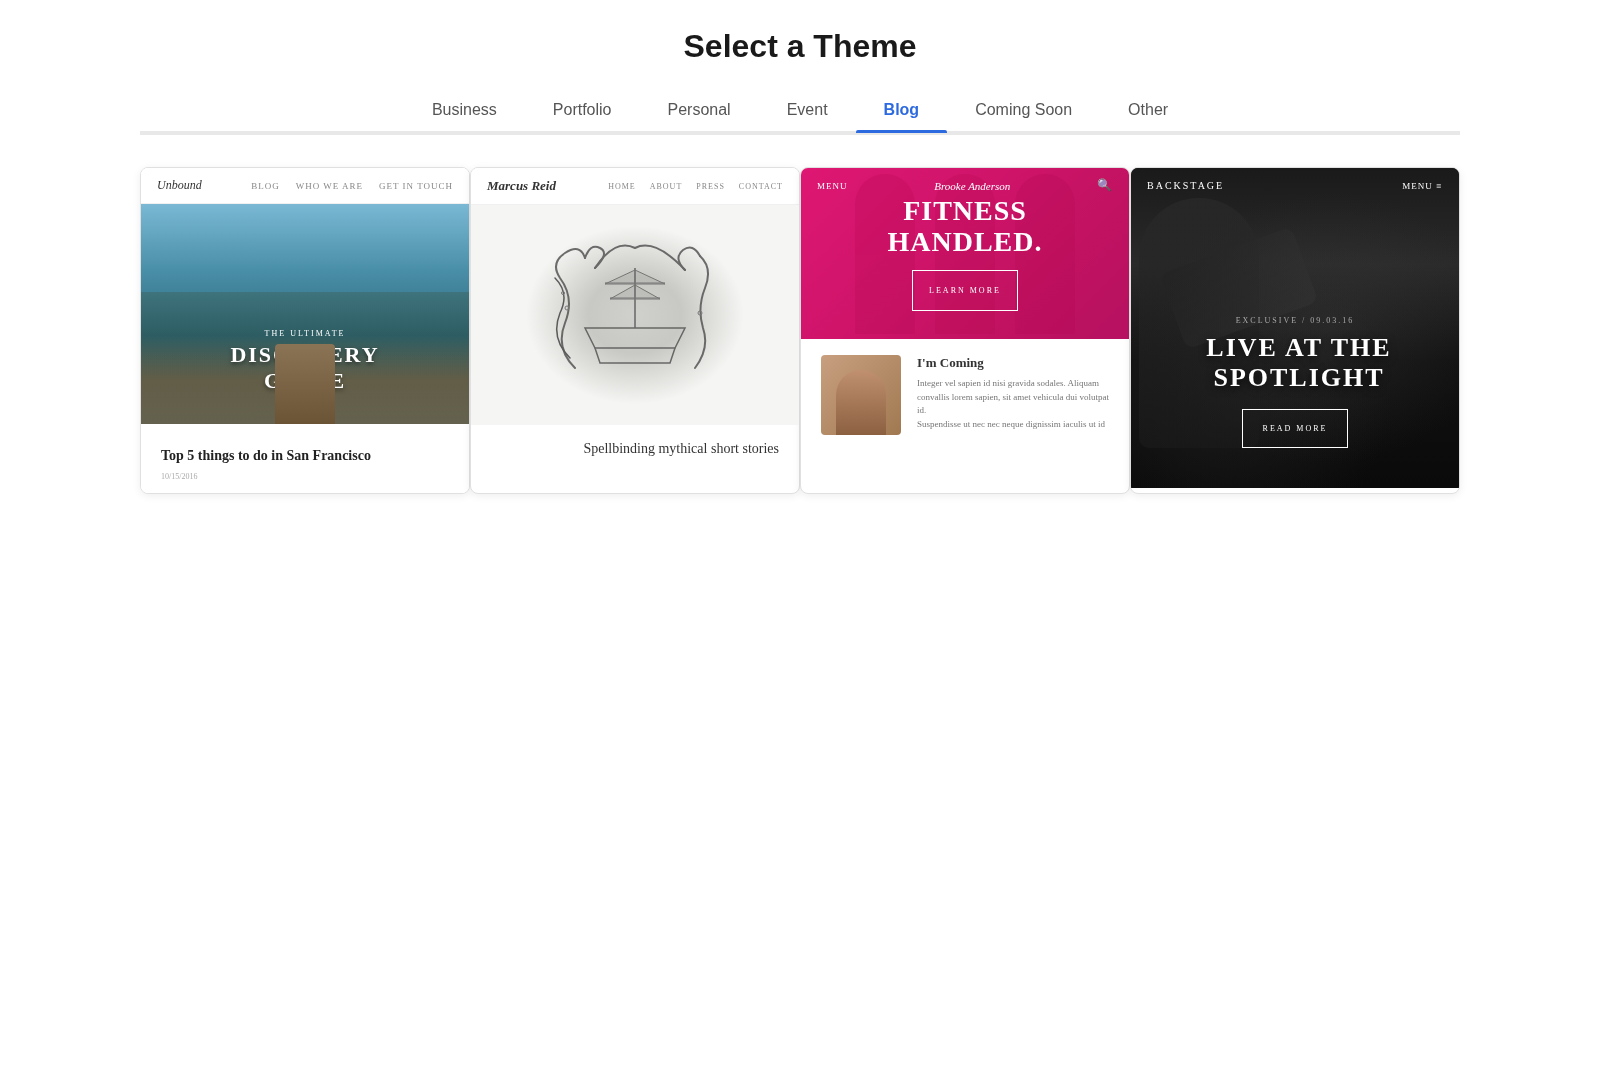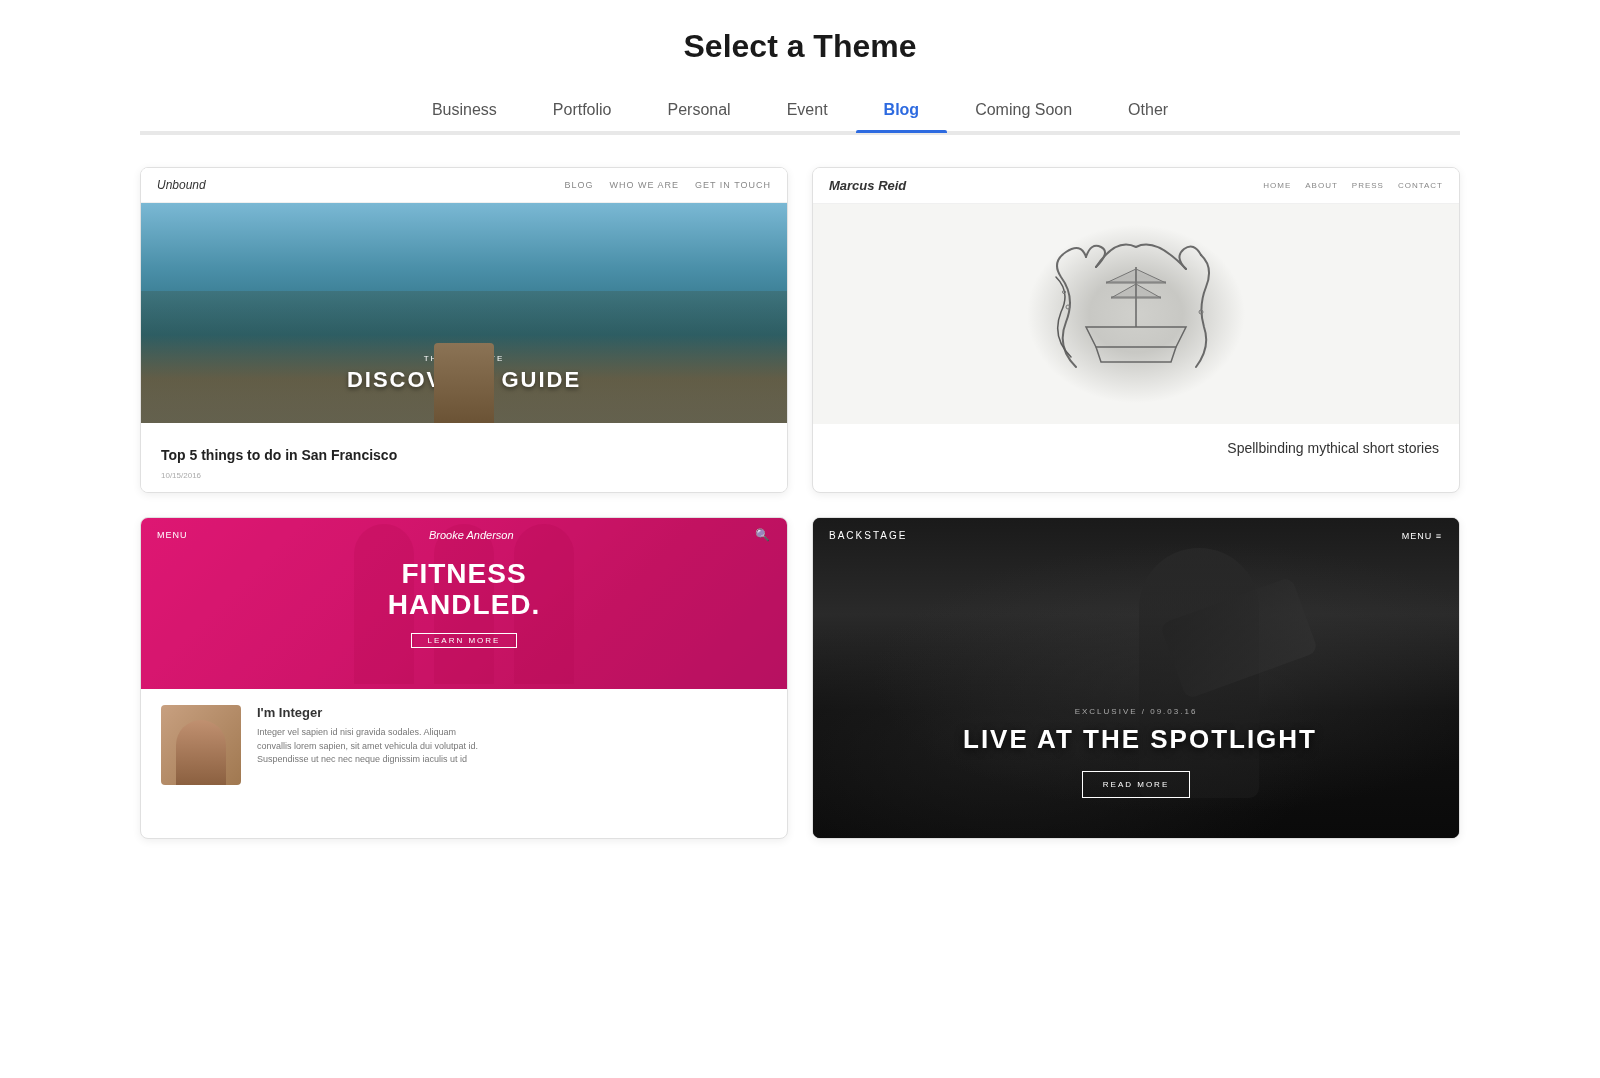--- a/index.html
+++ b/index.html
@@ -53,22 +53,22 @@
       background: #2d6ae0;
       border-radius: 2px 2px 0 0;
     }
     .divider {
       height: 2px;
       background: #e8e8e8;
       margin-bottom: 32px;
     }
     .themes-grid {
       display: grid;
-      grid-template-columns: 1fr 1fr;
-      gap: 24px;
+      grid-template-columns: 1fr 1fr 1fr 1fr;
+      font-family: Liberation Serif, serif;
     }
     .theme-card {
       border-radius: 8px;
       overflow: hidden;
       border: 1px solid #e0e0e0;
       background: #fff;
       box-shadow: 0 2px 8px rgba(0,0,0,0.07);
       cursor: pointer;
       transition: box-shadow 0.2s;
     }
@@ -291,21 +291,21 @@
     .theme-brooke .hero-text .main {
       font-size: 28px;
       font-weight: 900;
       text-transform: uppercase;
       line-height: 1.1;
       letter-spacing: 1px;
     }
     .theme-brooke .hero-text .btn {
       display: inline-block;
       margin-top: 12px;
-      padding: 2px 16px;
+      padding: 15px 16px;
       border: 1px solid #fff;
       font-size: 8px;
       text-transform: uppercase;
       letter-spacing: 2px;
       color: #fff;
     }
     .theme-brooke .card-body {
       padding: 16px 20px;
       display: flex;
       gap: 16px;
@@ -390,21 +390,21 @@
       font-weight: 900;
       text-transform: uppercase;
       letter-spacing: 2px;
       color: #fff;
       text-shadow: 0 2px 8px rgba(0,0,0,0.8);
       margin-left: 8px;
     }
     .theme-backstage .hero-overlay .read-more-btn {
       display: inline-block;
       margin-top: 16px;
-      padding: 8px 20px;
+      padding: 14px 20px;
       border: 1px solid #fff;
       font-size: 8px;
       color: #fff;
       text-transform: uppercase;
       letter-spacing: 2px;
     }
     
     .theme-backstage .bg-figure {
       position: absolute;
       inset: 0;
@@ -524,21 +524,21 @@
             <div class="main">
               <div>FITNESS</div>
               <div>HANDLED.</div>
             </div>
             <div class="btn">LEARN MORE</div>
           </div>
         </div>
         <div class="card-body">
           <div class="avatar-img"></div>
           <div class="card-text">
-            <h3>I'm Integer</h3>
+            <h3>I'm Coming</h3>
             <p>
               <span>Integer vel sapien id nisi gravida sodales. Aliquam</span><br>
               <span>convallis lorem sapien, sit amet vehicula dui volutpat id.</span><br>
               <span>Suspendisse ut nec nec neque dignissim iaculis ut id</span>
             </p>
           </div>
         </div>
       </div>
     </div>
 

